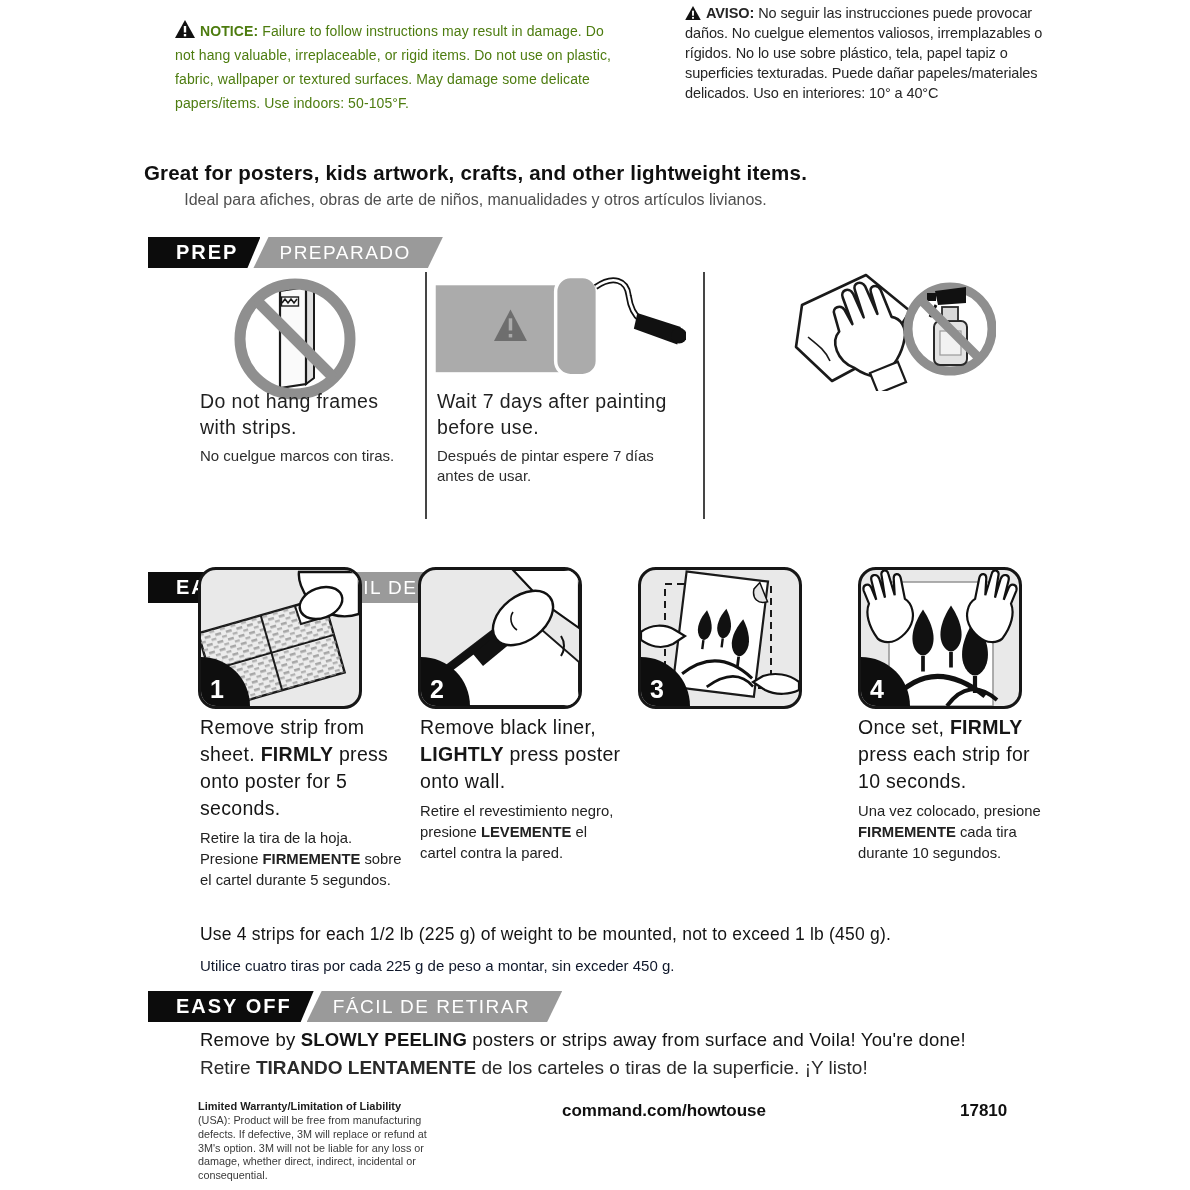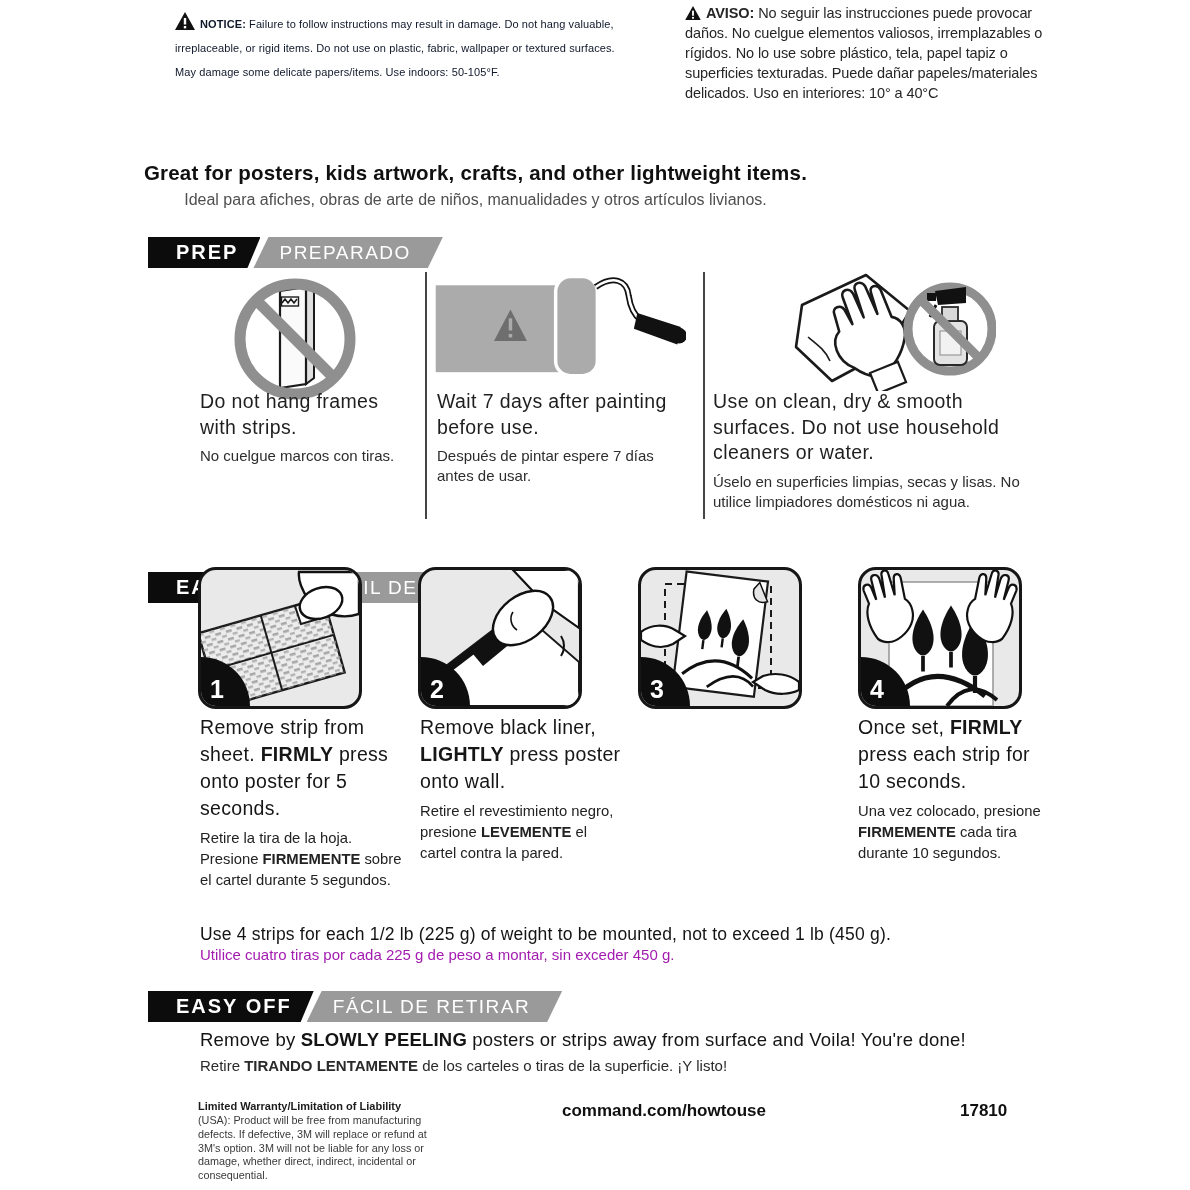--- a/index.html
+++ b/index.html
@@ -1,21 +1,21 @@
 <!DOCTYPE html>
 <html><head>
 <meta charset="utf-8">
 <style>
   html,body{margin:0;padding:0;background:#fff;}
   #page{position:relative;width:1190px;height:1190px;background:#fff;overflow:hidden;
         font-family:"Liberation Sans","DejaVu Sans",sans-serif;color:#1a1a1a;}
   .b{font-weight:bold;}
 
   
-  .notice-en{position:absolute;left:175px;top:12px;width:443px;font-size:11px;line-height:24px;color:#0f172a;letter-spacing:0.1px;}
+  .notice-en{position:absolute;left:175px;top:19px;width:443px;font-size:14px;line-height:24px;color:#4d7c0f;letter-spacing:0.1px;}
   .notice-es{position:absolute;left:685px;top:3px;width:368px;font-size:14.5px;line-height:20px;color:#262626;letter-spacing:-0.1px;}
   .tri{display:inline-block;vertical-align:-2px;margin-right:5px;}
 
   
   .tagline{position:absolute;left:0;top:161px;width:951px;text-align:center;}
   .tagline .en{font-size:20.5px;font-weight:bold;color:#101010;letter-spacing:0.2px;}
   .tagline .es{margin-top:6px;font-size:16px;color:#4f4f4f;}
 
   
   .banner{position:absolute;display:flex;height:31px;}
@@ -57,26 +57,26 @@
   .step-text .en{font-size:19.5px;line-height:27px;color:#161616;letter-spacing:0.3px;}
   .step-text .es{margin-top:6px;font-size:14.8px;line-height:20.8px;color:#222;}
   #step-text-1{left:200px;width:210px;}
   #step-text-2{left:420px;width:205px;}
   #step-text-3{left:640px;width:198px;}
   #step-text-4{left:858px;width:196px;}
 
   
   .weight-note{position:absolute;left:200px;top:924px;width:760px;}
   .weight-note .en{font-size:17.5px;color:#141414;letter-spacing:0.2px;}
-  .weight-note .es{margin-top:1px;font-size:15px;color:#a21caf;}
+  .weight-note .es{margin-top:12px;font-size:15px;color:#0f172a;}
 
   
   .easyoff-note{position:absolute;left:200px;top:1029px;width:880px;}
   .easyoff-note .en{font-size:18.5px;color:#141414;letter-spacing:0.2px;}
-  .easyoff-note .es{margin-top:6px;font-size:15px;color:#2a2a2a;}
+  .easyoff-note .es{margin-top:6px;font-size:19px;color:#2a2a2a;}
 
   
   .warranty{position:absolute;left:198px;top:1100px;width:238px;color:#3a3a3a;}
   .warranty .t{font-weight:bold;font-size:11px;color:#1c1c1c;}
   .warranty .bdy{margin-top:2px;font-size:10.8px;line-height:13.8px;}
   .url{position:absolute;left:562px;top:1101px;font-weight:bold;font-size:17px;color:#101010;}
   .sku{position:absolute;left:960px;top:1101px;font-weight:bold;font-size:17px;color:#101010;}
 </style>
 </head>
 <body>
@@ -149,24 +149,20 @@
     <line x1="152" y1="32" x2="212" y2="92" stroke="#8f8f8f" stroke-width="9"></line>
   </svg>
 
   <div class="prep-text" id="prep-text-1">
     <div class="en">Do not hang frames with strips.</div>
     <div class="es">No cuelgue marcos con tiras.</div>
   </div>
   <div class="prep-text" id="prep-text-2">
     <div class="en">Wait 7 days after painting before use.</div>
     <div class="es">Después de pintar espere 7 días antes de usar.</div>
-  </div>
-  <div class="prep-text" id="prep-text-3">
-    <div class="en">Use on clean, dry &amp; smooth surfaces. Do not use household cleaners or water.</div>
-    <div class="es">Úselo en superficies limpias, secas y lisas. No utilice limpiadores domésticos ni agua.</div>
   </div>
 
   <div class="banner" id="banner-easyon">
     <div class="blk">EASY ON</div>
     <div class="gry">FÁCIL DE COLOCAR</div>
   </div>
 
   <div class="card" id="card-1">
     <svg class="art" viewBox="0 0 158 136">
       <defs>

